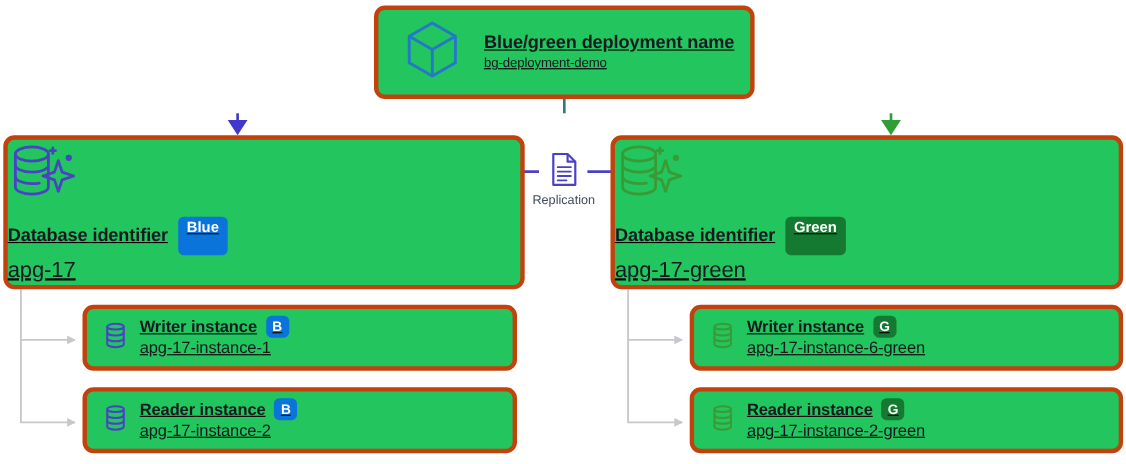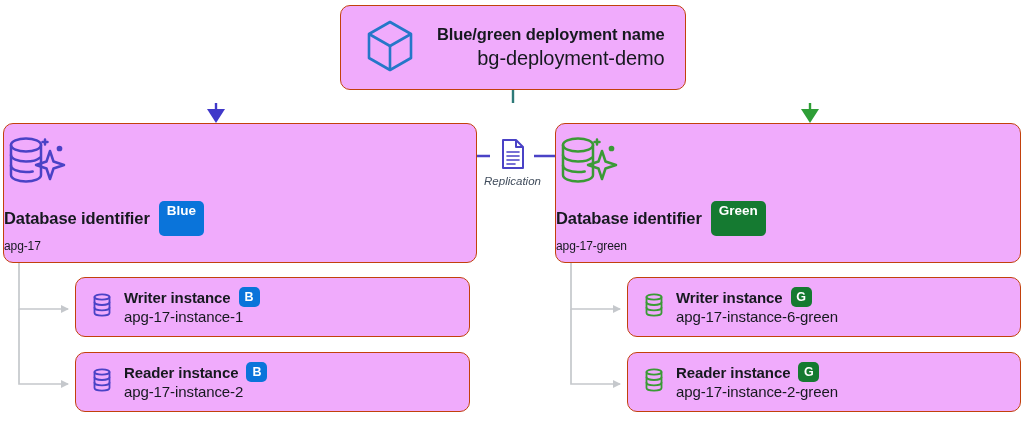--- a/index.html
+++ b/index.html
@@ -16,23 +16,24 @@
     width: 1024px;
     height: 422px;
     background: #ffffff;
     overflow: hidden;
   }
 
   
   .card {
     position: absolute;
     box-sizing: border-box;
-    background: #f0abfc;
-    border: 1px solid #c2410c;
+    background: #22c55e;
+    border: 4px solid #c2410c;
     border-radius: 10px;
+    text-decoration: underline;
   }
 
   
   #title-card {
     left: 340px;
     top: 5px;
     width: 346px;
     height: 85px;
     display: flex;
     align-items: center;
@@ -45,25 +46,24 @@
     justify-content: center;
     line-height: 1.3;
   }
   .title-heading {
     font-size: 16.5px;
     font-weight: bold;
     color: #16191f;
     letter-spacing: -0.1px;
   }
   .title-value {
-    font-size: 20px;
+    font-size: 12px;
     font-weight: normal;
     color: #16191f;
     letter-spacing: -0.1px;
-    text-align: right;
   }
 
   
   .env-panel {
     top: 123px;
     height: 140px;
     display: flex;
     flex-direction: column;
     justify-content: center;
   }
@@ -78,21 +78,21 @@
     gap: 9px;
     margin-bottom: 3px;
   }
   .env-label {
     font-size: 16.5px;
     font-weight: bold;
     color: #16191f;
     letter-spacing: -0.1px;
   }
   .env-value {
-    font-size: 12px;
+    font-size: 20px;
     color: #16191f;
     letter-spacing: -0.1px;
   }
 
   
   .badge {
     display: inline-block;
     color: #ffffff;
     font-size: 13.5px;
     font-weight: bold;
@@ -145,21 +145,20 @@
   #replication-group {
     position: absolute;
     left: 460px;
     top: 138px;
     width: 105px;
     text-align: center;
     pointer-events: none;
   }
   #replication-label {
     font-size: 11.5px;
-    font-style: italic;
     color: #414d5c;
     margin-top: 1px;
   }
 
   
   #connectors {
     position: absolute;
     left: 0;
     top: 0;
     width: 1024px;

